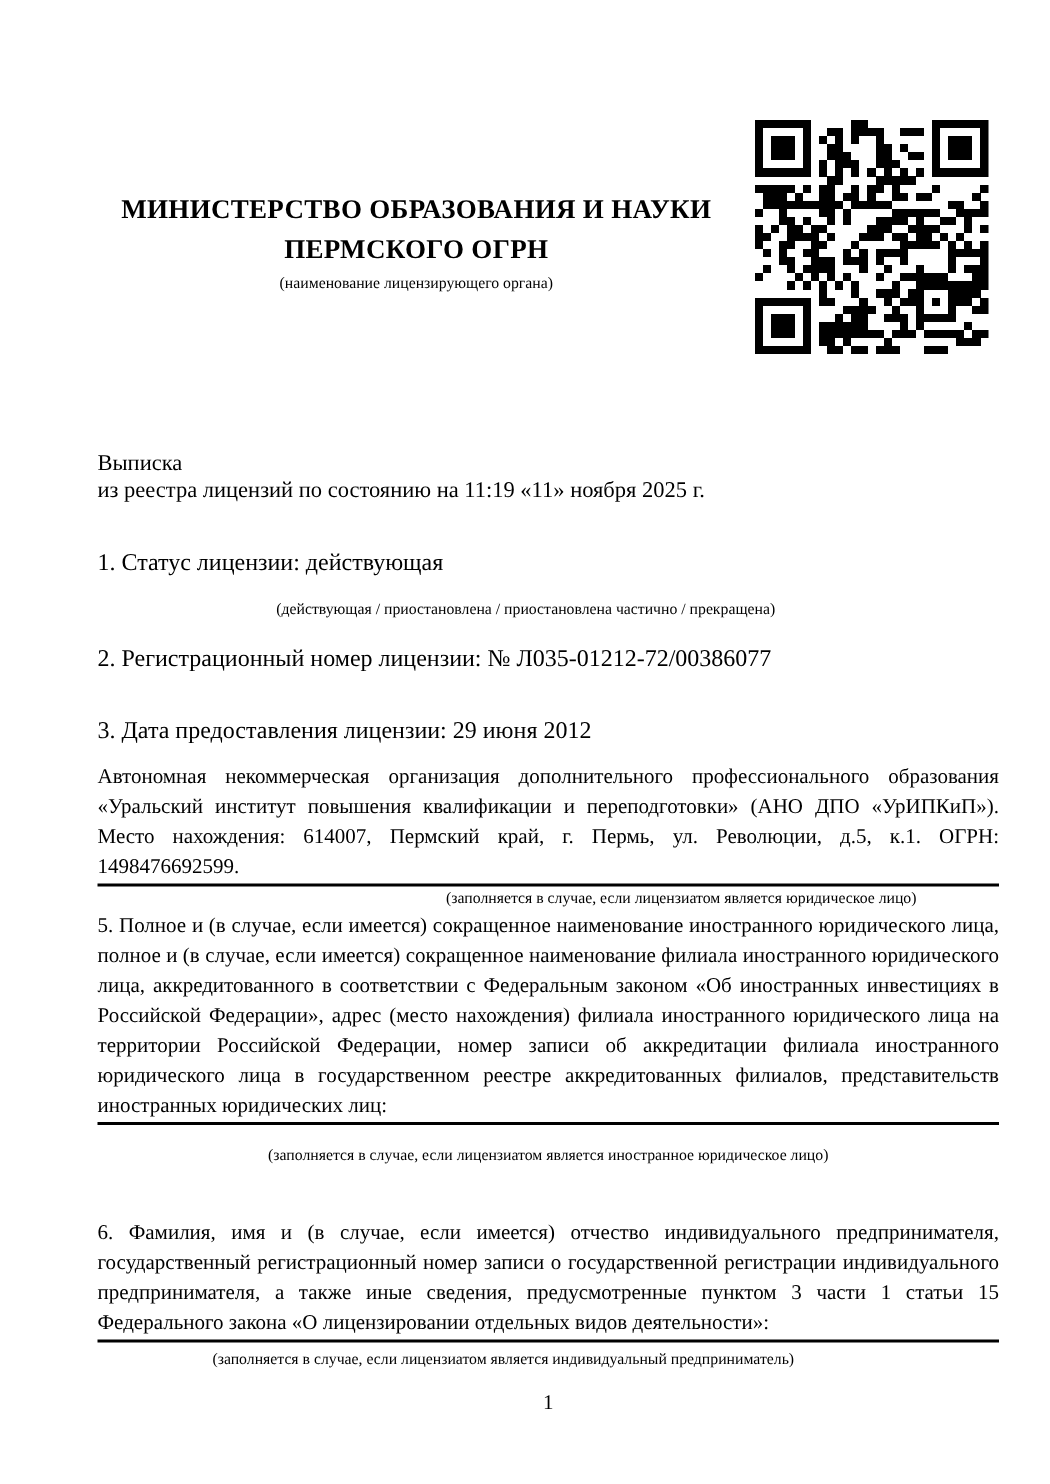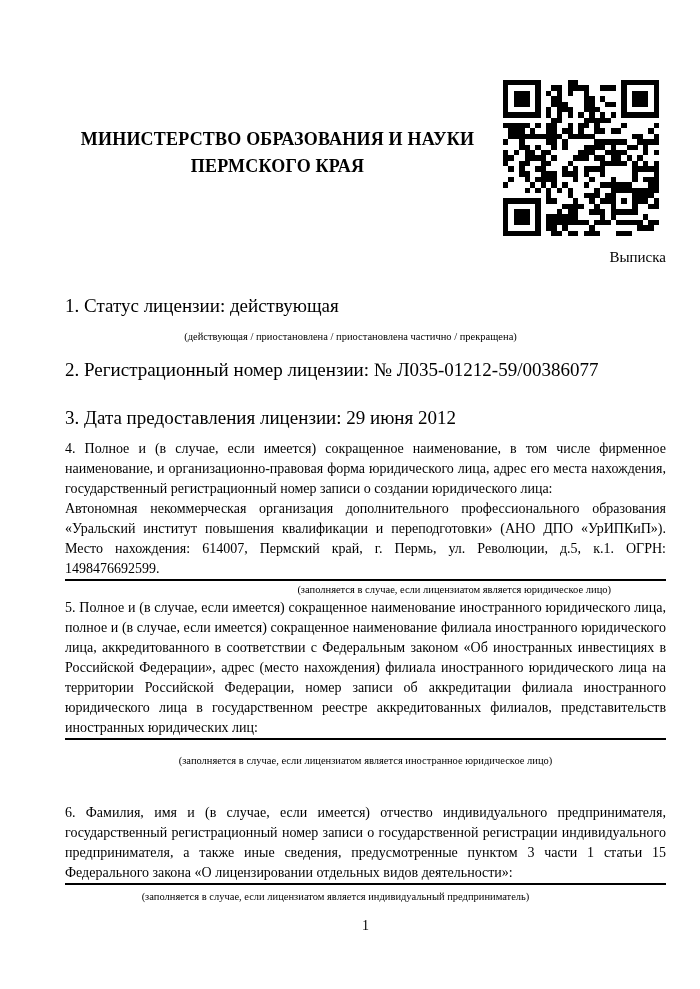--- a/index.html
+++ b/index.html
@@ -20,23 +20,23 @@
     top: 80px;
     width: 156px;
     height: 156px;
   }
   .content { padding: 126px 34px 0 65px; }
 
   .org-block { width: 425px; text-align: center; }
   .org-name { font-size: 18px; line-height: 27px; font-weight: 700; letter-spacing: 0.2px; }
   .org-caption { font-size: 10.5px; line-height: 13px; margin-top: 3px; }
 
-  .doc-title { margin-top: 68px; width: 601px; text-align: right; font-size: 15px; line-height: 18px; }
-
-  .field { font-size: 19px; line-height: 20px; }
+  .doc-title { margin-top: 104px; width: 601px; text-align: left; font-size: 15px; line-height: 18px; }
+
+  .field { font-size: 16px; line-height: 20px; }
   .field-status { margin-top: 30px; }
   .field-reg   { margin-top: 17px; }
   .field-date  { margin-top: 28px; }
   .field-inn   { margin-top: 16px; }
 
   .hint { font-size: 10.5px; line-height: 13px; text-align: center; }
   .hint-status { margin-top: 14px; padding-right: 30px; }
   .hint-4 { margin-top: 2px; padding-right: 55px; text-align: right; }
   .hint-5 { margin-top: 14px; }
   .hint-6 { margin-top: 5px; padding-right: 60px; }
@@ -476,36 +476,37 @@
         <rect x="91.45" y="150.62" width="5.43" height="5.43"></rect>
         <rect x="112.97" y="150.62" width="5.43" height="5.43"></rect>
         <rect x="118.34" y="150.62" width="5.43" height="5.43"></rect>
         <rect x="123.72" y="150.62" width="5.43" height="5.43"></rect>
       </svg></div>
 
   <div class="content">
 
     <div class="org-block">
       <div class="org-name">МИНИСТЕРСТВО ОБРАЗОВАНИЯ И НАУКИ</div>
-      <div class="org-name">ПЕРМСКОГО КРАЯ</div>
+      <div class="org-name">ПЕРМСКОГО ОГРН</div>
+      <div class="org-caption">(наименование лицензирующего органа)</div>
     </div>
 
     <div class="doc-title">
       <div>Выписка</div>
+      <div>из реестра лицензий по состоянию на 11:19 «11» ноября 2025 г.</div>
     </div>
 
     <div class="field field-status">1. Статус лицензии: действующая</div>
     <div class="hint hint-status">(действующая / приостановлена / приостановлена частично / прекращена)</div>
 
-    <div class="field field-reg">2. Регистрационный номер лицензии: № Л035-01212-59/00386077</div>
+    <div class="field field-reg">2. Регистрационный номер лицензии: № Л035-01212-72/00386077</div>
 
     <div class="field field-date">3. Дата предоставления лицензии: 29 июня 2012</div>
 
     <div class="section sec-4">
-      <p>4. Полное и (в случае, если имеется) сокращенное наименование, в том числе фирменное наименование, и организационно-правовая форма юридического лица, адрес его места нахождения, государственный регистрационный номер записи о создании юридического лица:</p>
       <p>Автономная некоммерческая организация дополнительного профессионального образования «Уральский институт повышения квалификации и переподготовки» (АНО ДПО «УрИПКиП»). Место нахождения: 614007, Пермский край, г. Пермь, ул. Революции, д.5, к.1. ОГРН: 1498476692599.</p>
     </div>
     <div class="hint hint-4">(заполняется в случае, если лицензиатом является юридическое лицо)</div>
 
     <div class="section sec-5">
       <p>5. Полное и (в случае, если имеется) сокращенное наименование иностранного юридического лица, полное и (в случае, если имеется) сокращенное наименование филиала иностранного юридического лица, аккредитованного в соответствии с Федеральным законом «Об иностранных инвестициях в Российской Федерации», адрес (место нахождения) филиала иностранного юридического лица на территории Российской Федерации, номер записи об аккредитации филиала иностранного юридического лица в государственном реестре аккредитованных филиалов, представительств иностранных юридических лиц:</p>
     </div>
     <div class="hint hint-5">(заполняется в случае, если лицензиатом является иностранное юридическое лицо)</div>
 
     <div class="section sec-6">

